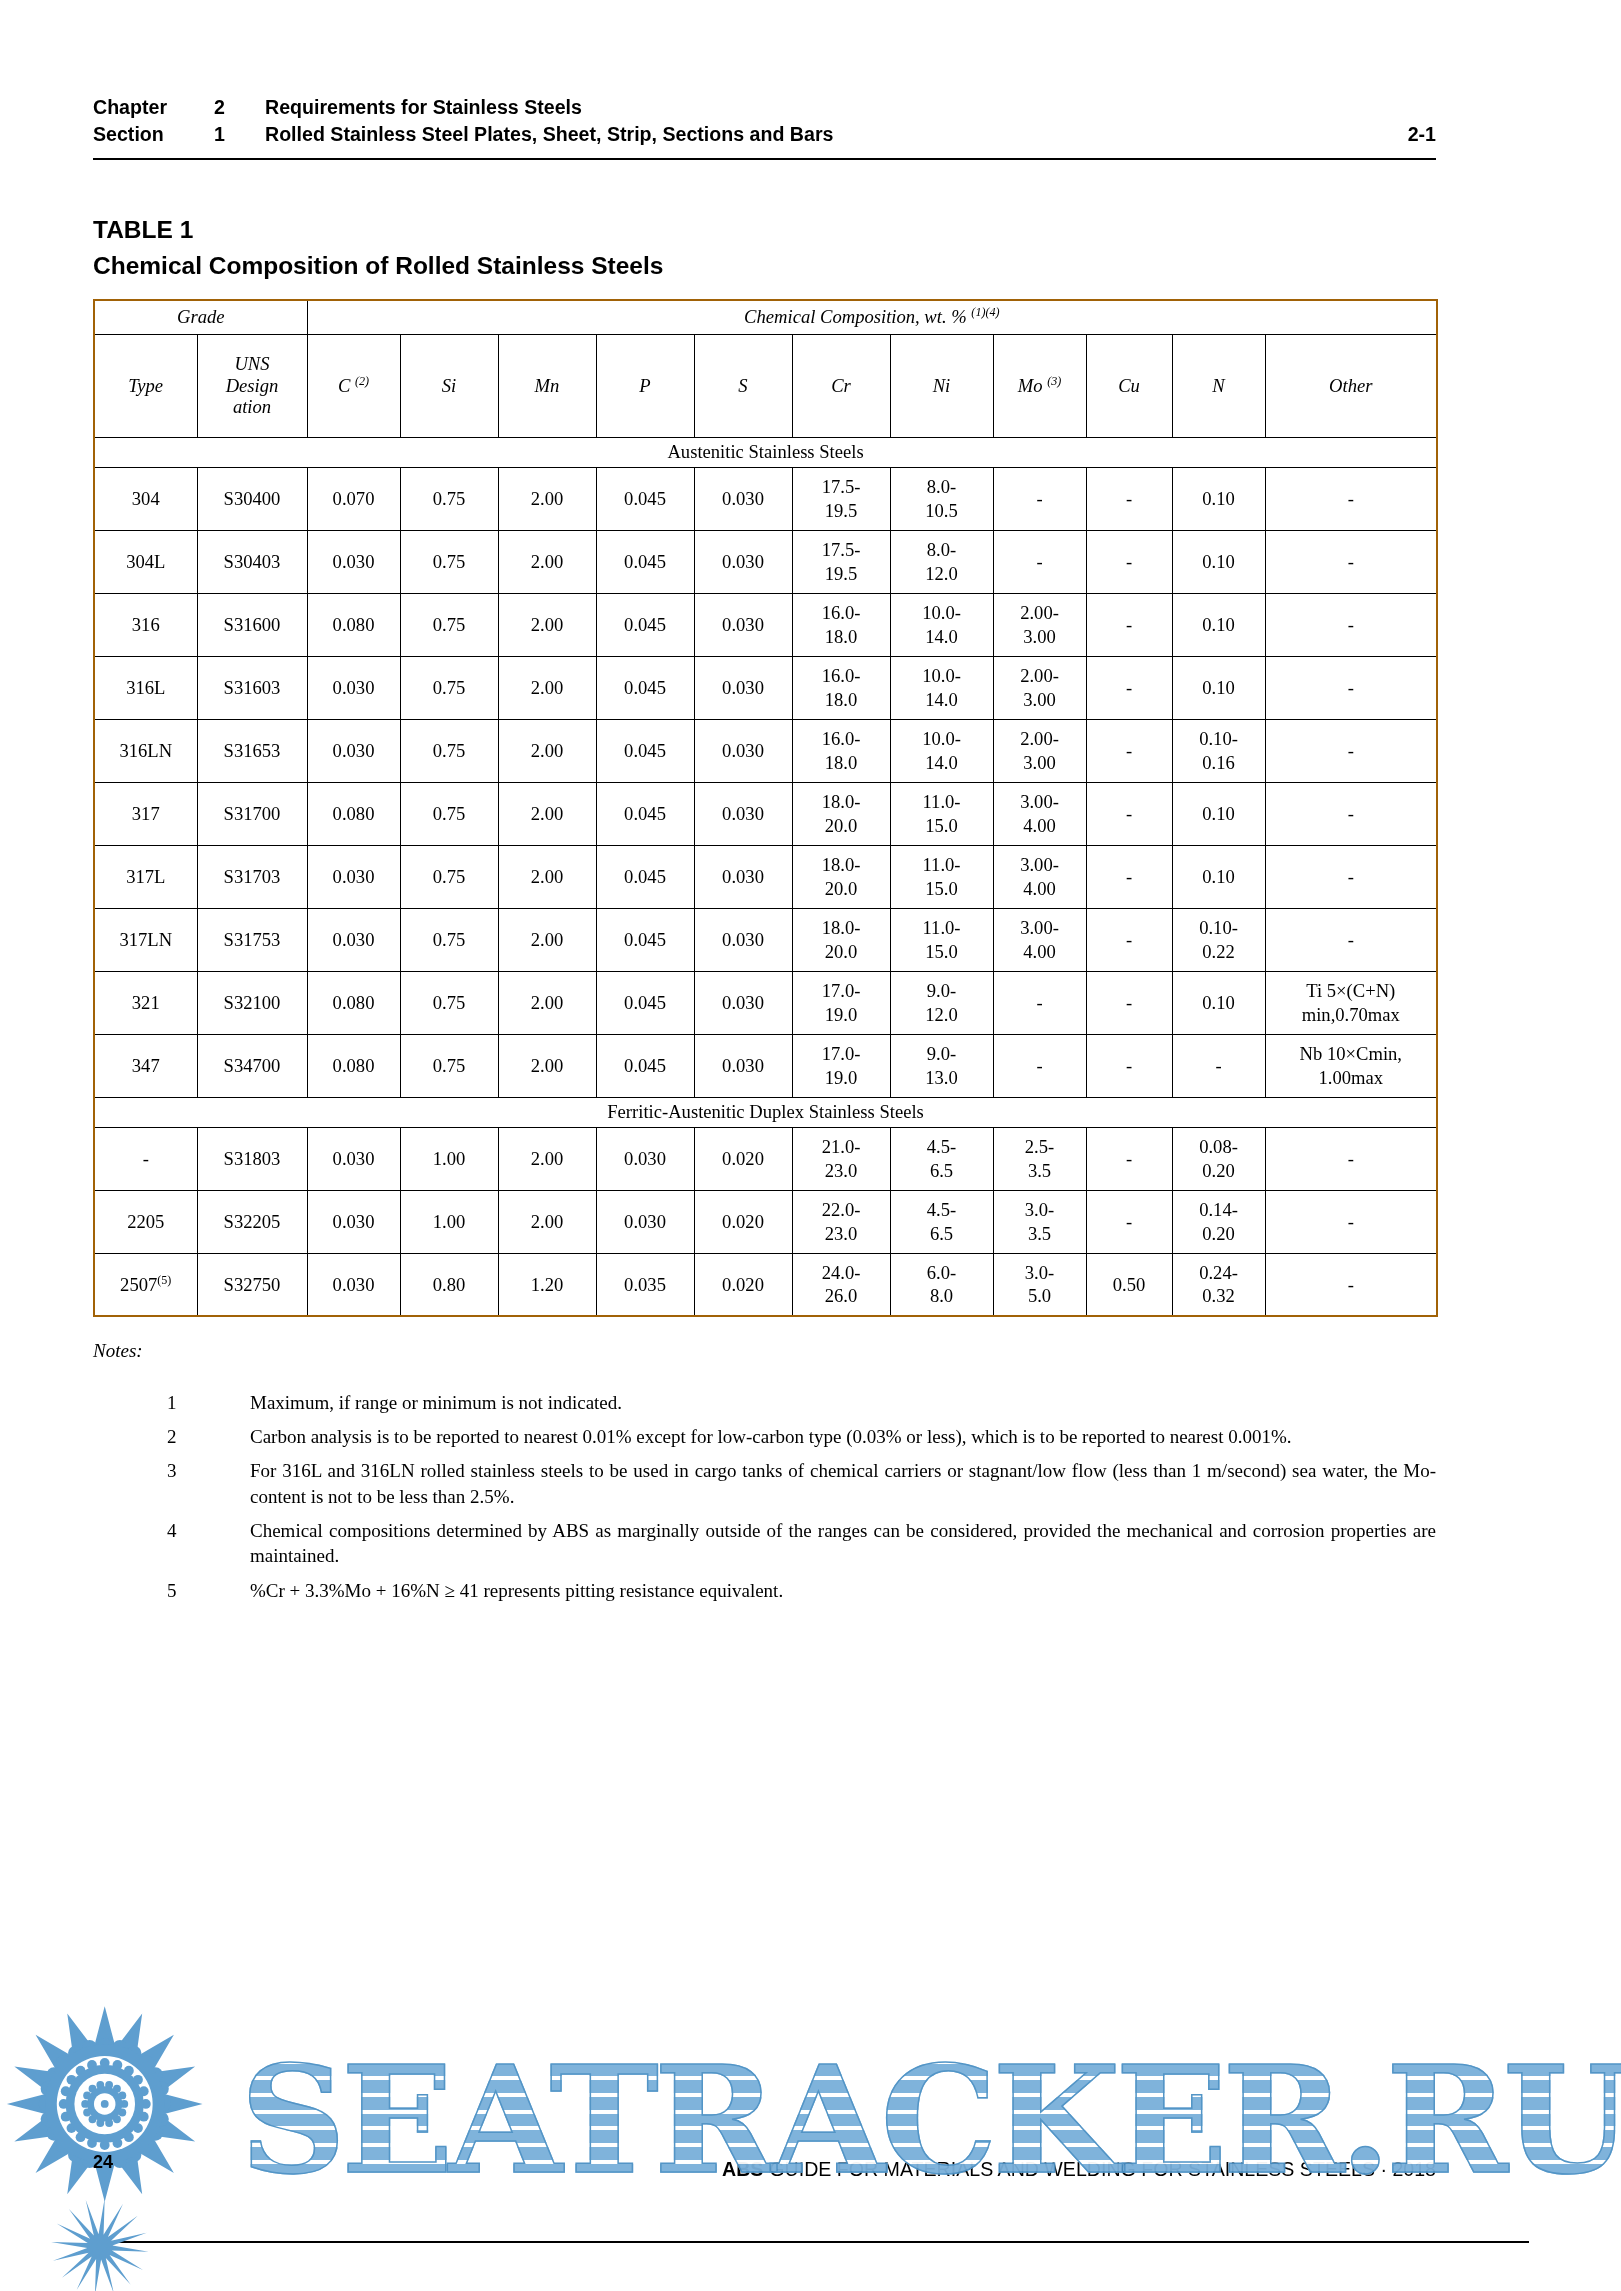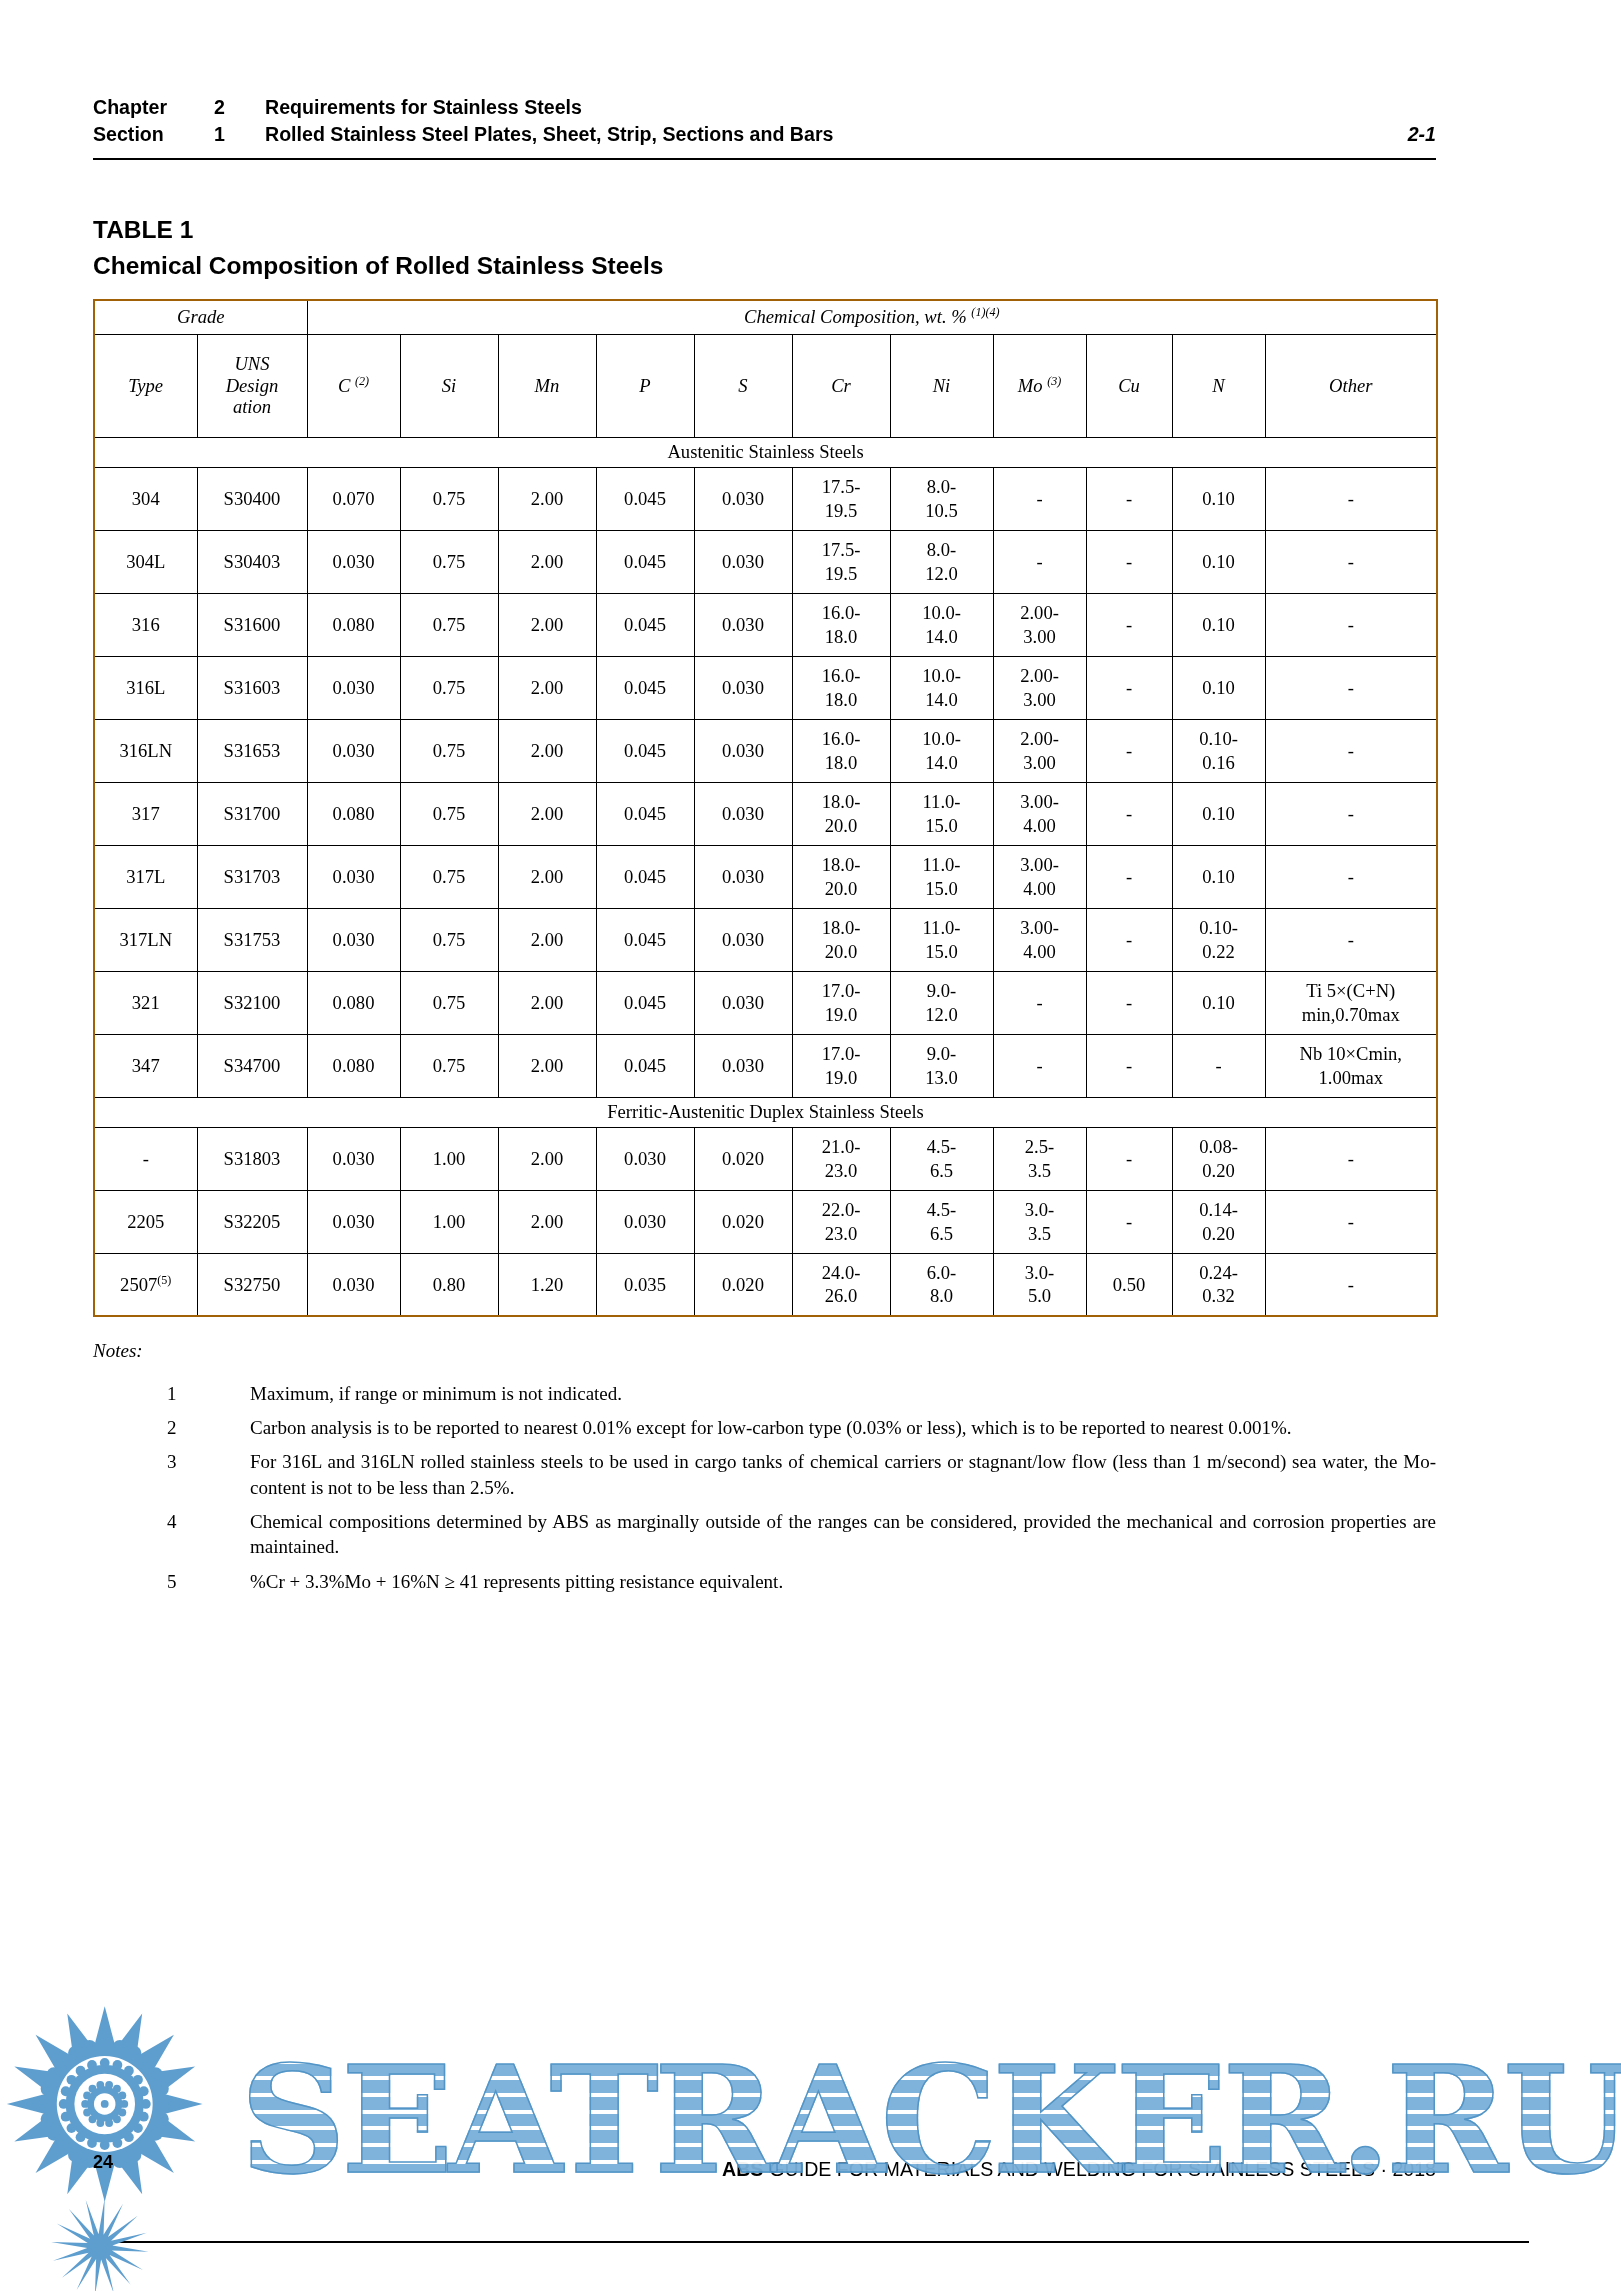--- a/index.html
+++ b/index.html
@@ -15,21 +15,21 @@
   .doc-header {
     position:absolute; left:93px; top:94px; width:1343px;
     font-family:"Liberation Sans", sans-serif;
     font-weight:bold; font-size:19.6px; line-height:27.4px;
     border-bottom:2px solid #000; padding-bottom:9px;
   }
   .hdr-row { display:flex; }
   .hdr-label { width:121px; }
   .hdr-num { width:51px; }
   .hdr-title { flex:1; }
-  .hdr-pageref { margin-left:auto;font-style:italic; }
+  .hdr-pageref { margin-left:auto; }
 
   
   .table-title-block {
     position:absolute; left:93px; top:212px; width:1343px;
     text-align:left;
     font-family:"Liberation Sans", sans-serif;
     font-weight:bold; font-size:24.5px; line-height:36px;
   }
 
   
@@ -48,21 +48,21 @@
   #col-header-row th { height:103px; }
   .section-cell { height:30px; font-style:normal; }
   .data-cell { height:63px; line-height:23.5px; }
   sup { font-size:0.65em; line-height:0; }
 
   
   .notes-section {
     position:absolute; left:93px; top:1338px; width:1343px;
     font-size:19px; line-height:25.5px;
   }
-  .notes-label { font-style:italic; margin-bottom:17px; }
+  .notes-label { font-style:italic; margin-bottom:26px; }
   .note-item { display:flex; padding-left:74px; margin-bottom:8.8px; }
   .note-num { width:83px; flex:none; }
   .note-text { flex:1; text-align:justify; }
 
   
   .sun-logo { position:absolute; left:2px; top:2000px; z-index:1; }
   .fill-logo { fill: var(--logo-color, #5e9ecf); }
   .fill-white { fill:#ffffff; }
 
   .page-number {

